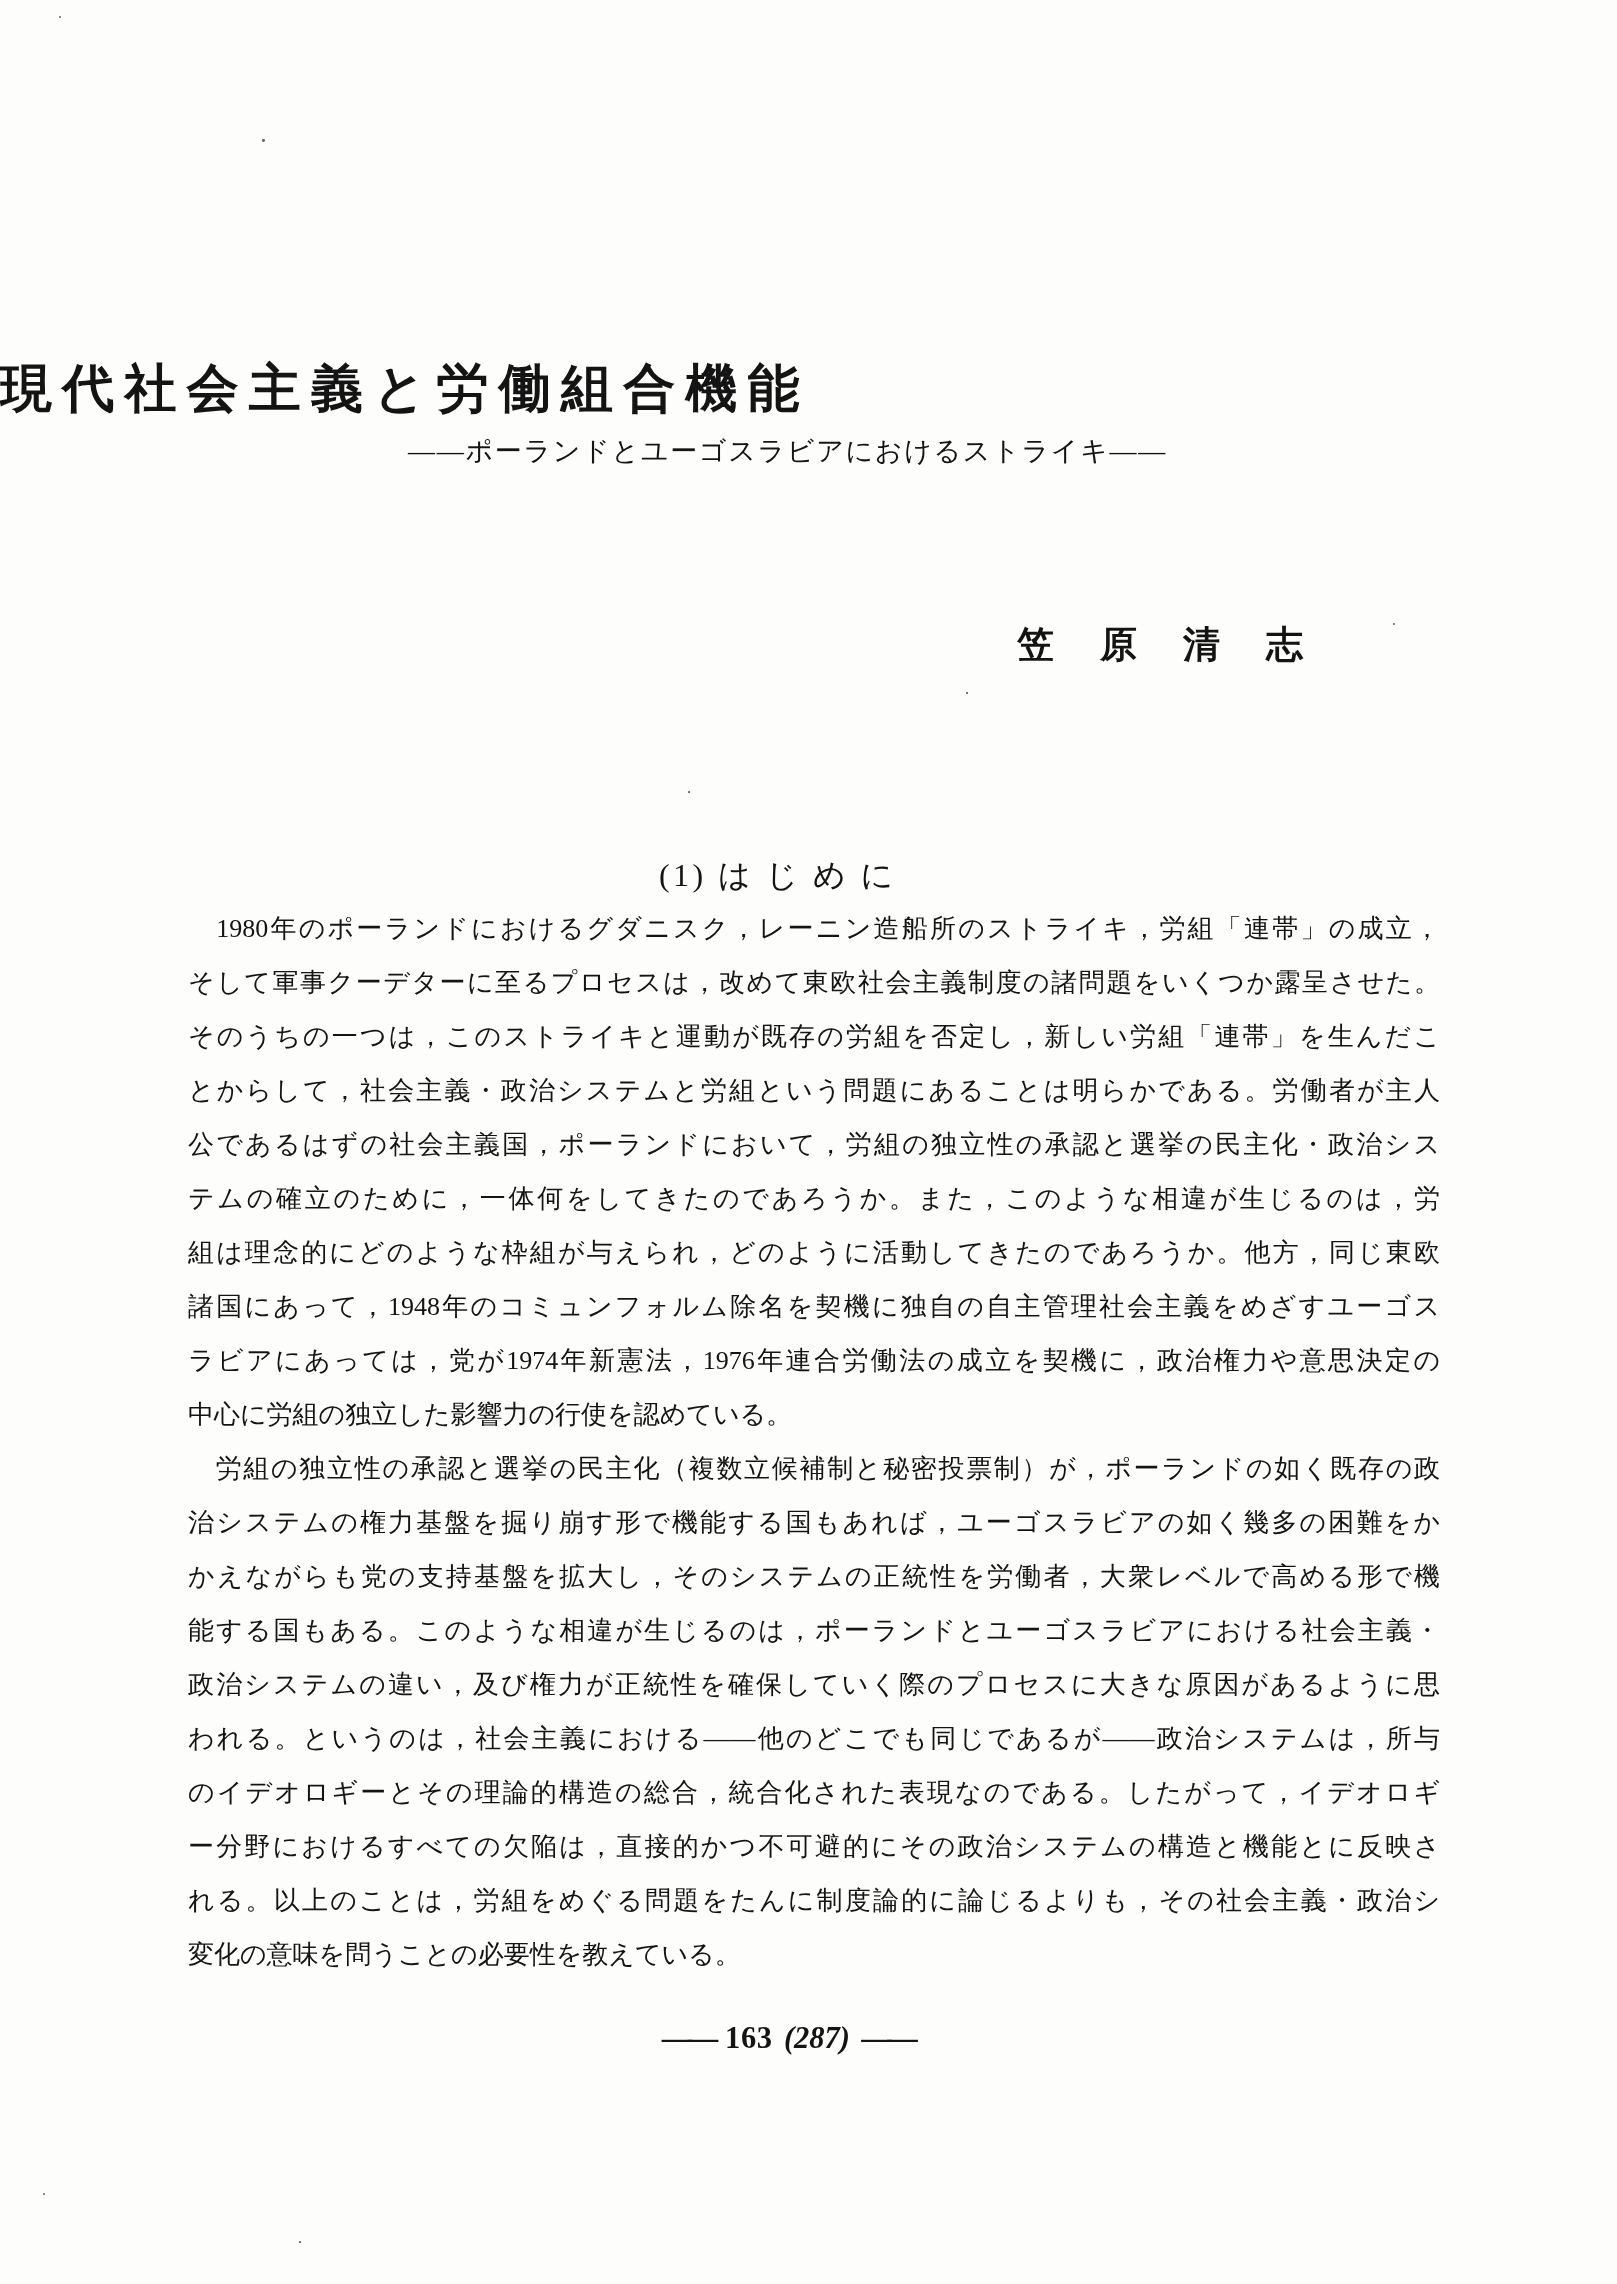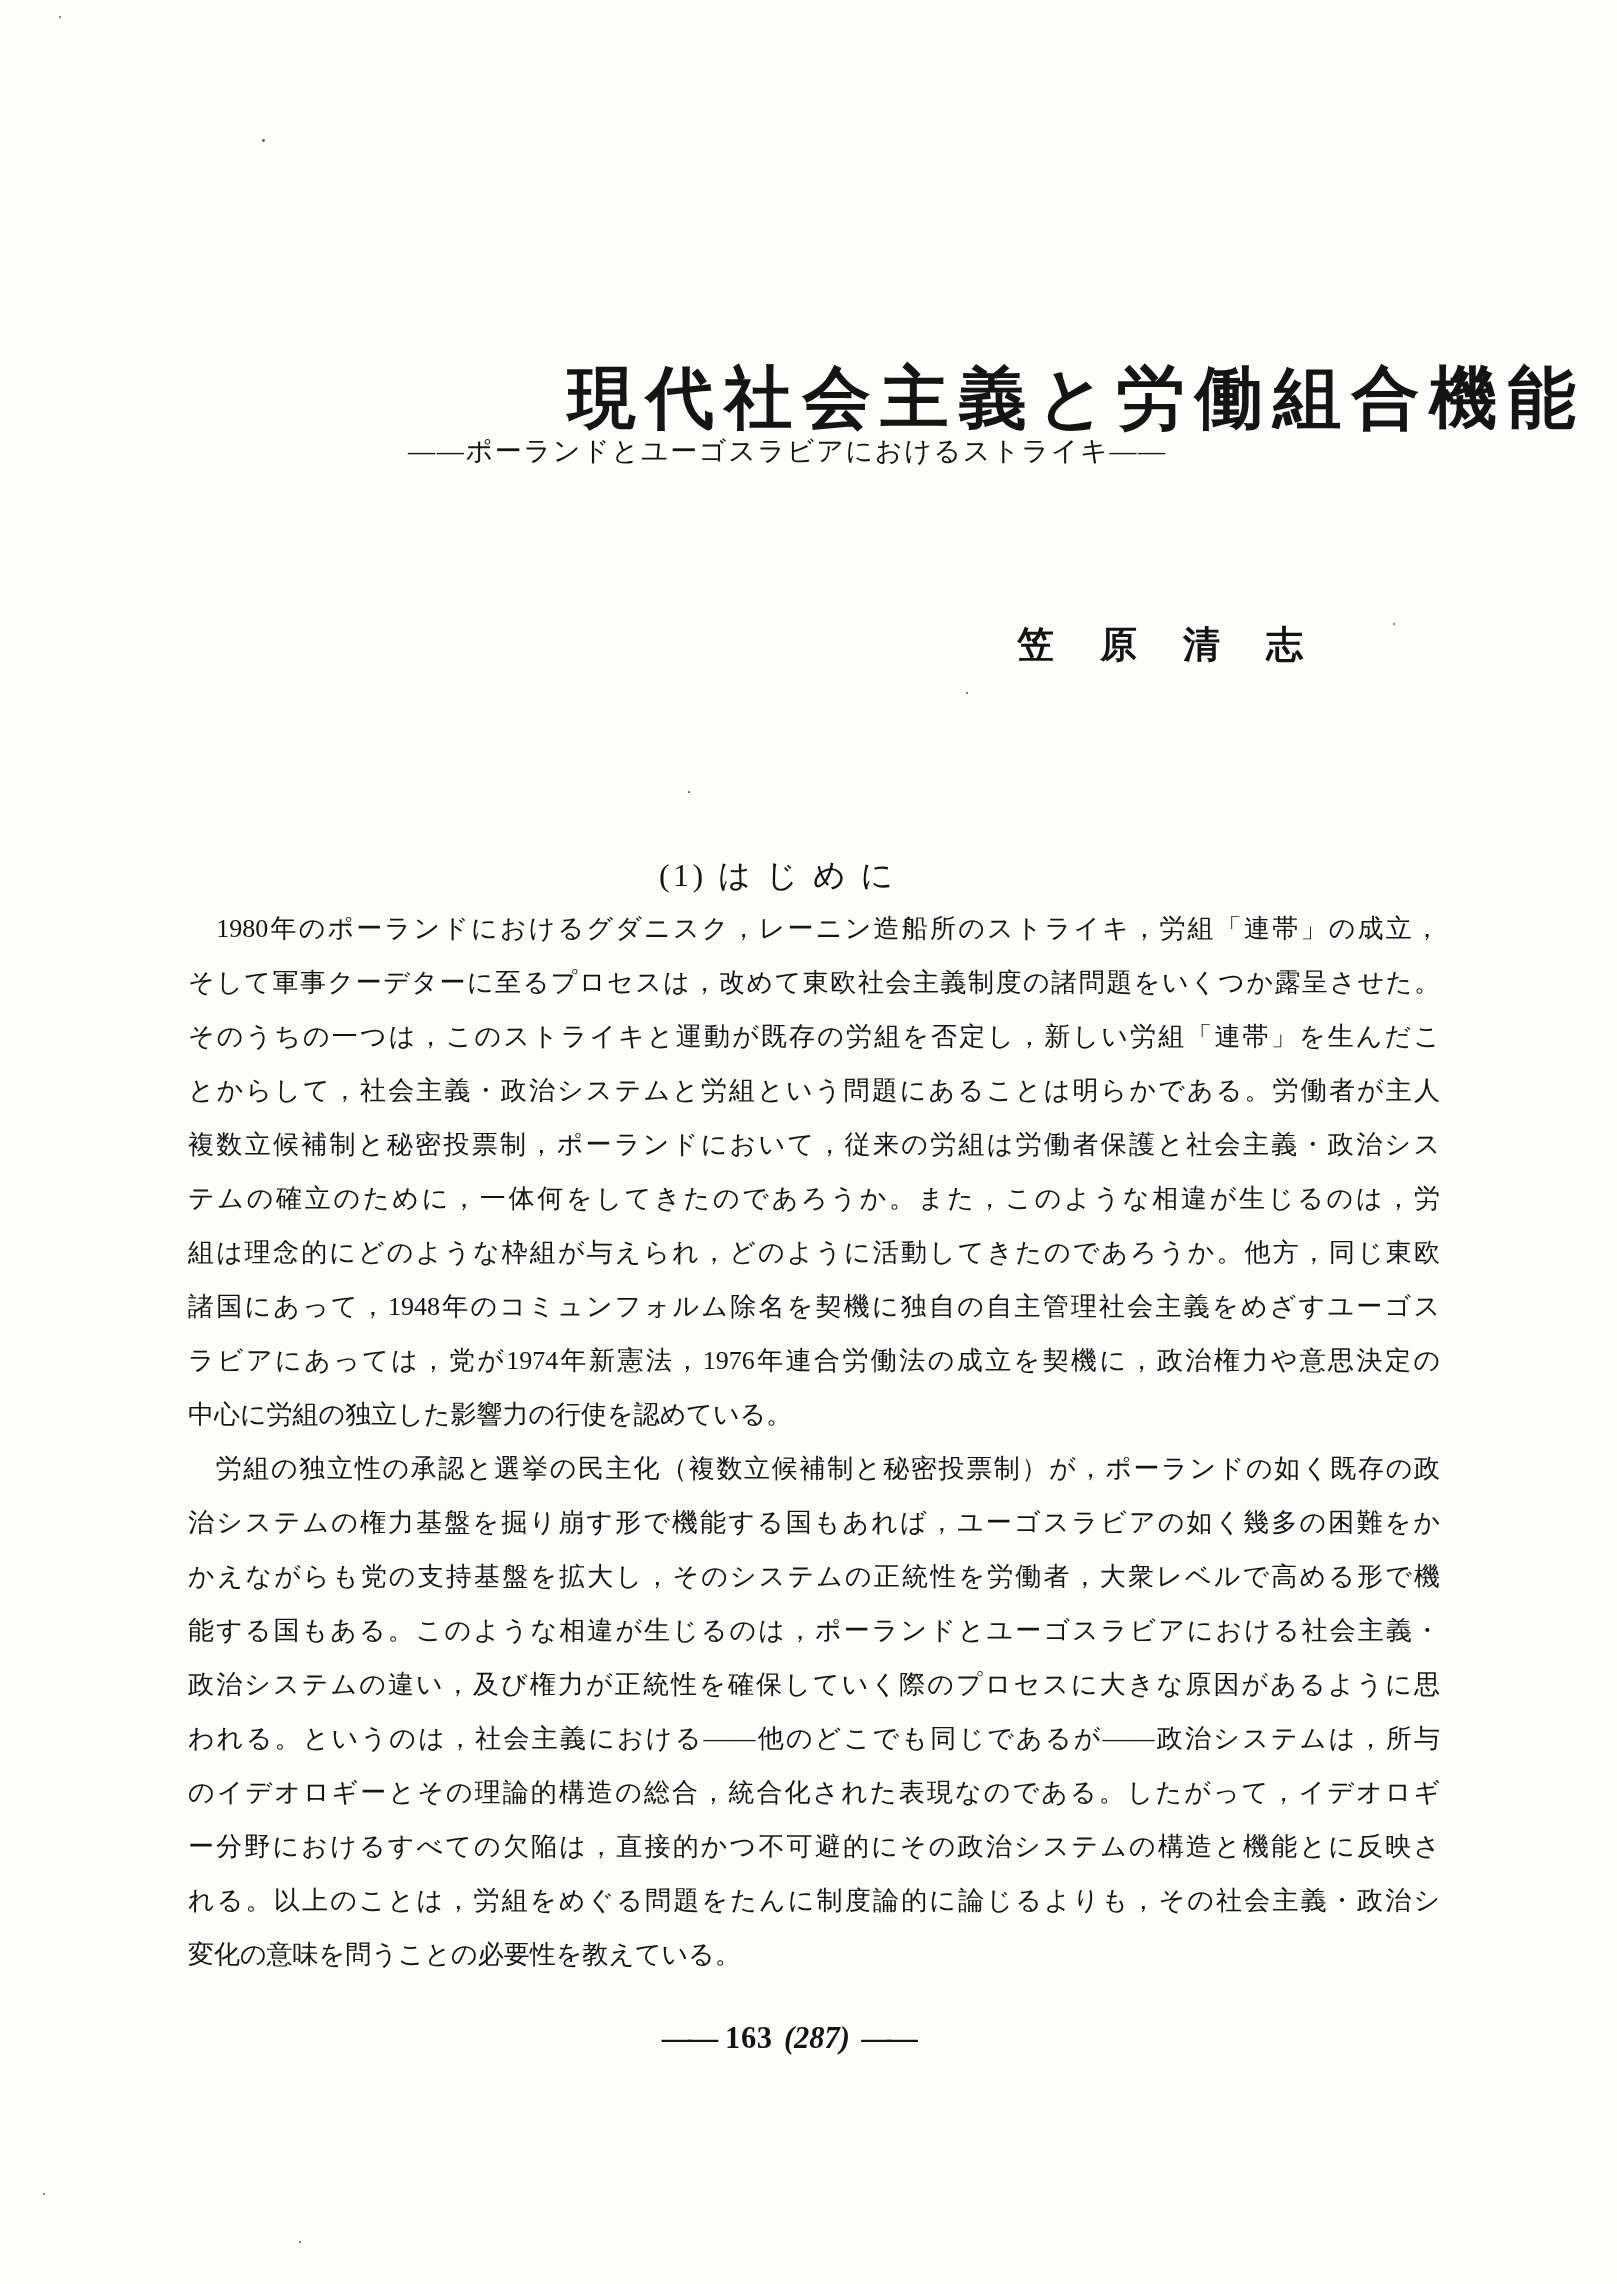--- a/index.html
+++ b/index.html
@@ -6,22 +6,22 @@
   .page{
     position:relative;
     width:1617px;height:2284px;
     background:#fdfdfb;
     overflow:hidden;
     font-family:"Liberation Serif","DejaVu Serif",serif;
     color:#141414;
   }
   .title{
     position:absolute;top:359px;left:0;width:1586px;
-    text-align:right;
-    font-size:68px;font-weight:700;
+    text-align:left;
+    font-size:52px;font-weight:700;
     letter-spacing:10.2px;line-height:1.15;
     white-space:nowrap;
   }
   .subtitle{
     position:absolute;top:433px;left:0;width:1575px;
     text-align:center;
     font-size:27px;font-weight:500;
     letter-spacing:1.7px;
     white-space:nowrap;
   }
@@ -69,21 +69,21 @@
   <div class="author">笠　原　清　志</div>
 
   <div class="section-heading">(1) は じ め に</div>
 
   <div class="body-text">
     <div class="para">
         <div class="line">　1980年のポーランドにおけるグダニスク，レーニン造船所のストライキ，労組「連帯」の成立，</div>
         <div class="line">そして軍事クーデターに至るプロセスは，改めて東欧社会主義制度の諸問題をいくつか露呈させた。</div>
         <div class="line">そのうちの一つは，このストライキと運動が既存の労組を否定し，新しい労組「連帯」を生んだこ</div>
         <div class="line">とからして，社会主義・政治システムと労組という問題にあることは明らかである。労働者が主人</div>
-        <div class="line">複数立候補制と秘密投票制，ポーランドにおいて，従来の労組は労働者保護と社会主義・政治シス</div>
+        <div class="line">公であるはずの社会主義国，ポーランドにおいて，労組の独立性の承認と選挙の民主化・政治シス</div>
         <div class="line">テムの確立のために，一体何をしてきたのであろうか。また，このような相違が生じるのは，労</div>
         <div class="line">組は理念的にどのような枠組が与えられ，どのように活動してきたのであろうか。他方，同じ東欧</div>
         <div class="line">諸国にあって，1948年のコミュンフォルム除名を契機に独自の自主管理社会主義をめざすユーゴス</div>
         <div class="line">ラビアにあっては，党が1974年新憲法，1976年連合労働法の成立を契機に，政治権力や意思決定の</div>
         <div class="line">中心に労組の独立した影響力の行使を認めている。</div>
       </div>
     <div class="para">
         <div class="line">　労組の独立性の承認と選挙の民主化（複数立候補制と秘密投票制）が，ポーランドの如く既存の政</div>
         <div class="line">治システムの権力基盤を掘り崩す形で機能する国もあれば，ユーゴスラビアの如く幾多の困難をか</div>
         <div class="line">かえながらも党の支持基盤を拡大し，そのシステムの正統性を労働者，大衆レベルで高める形で機</div>

